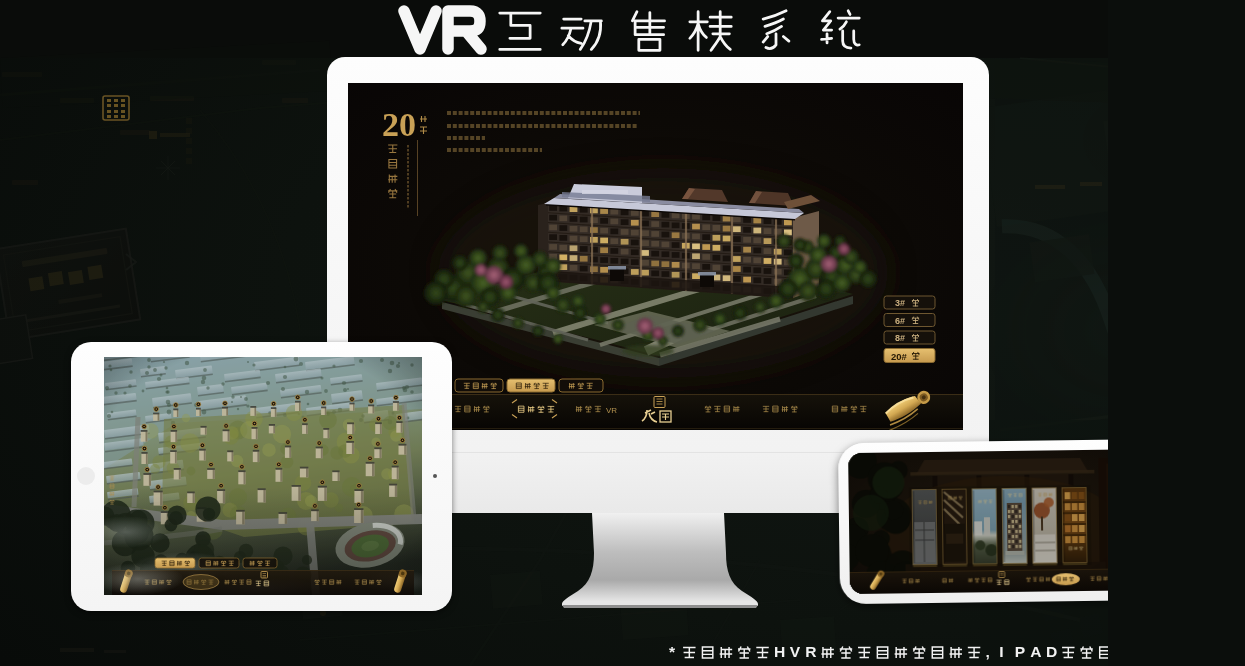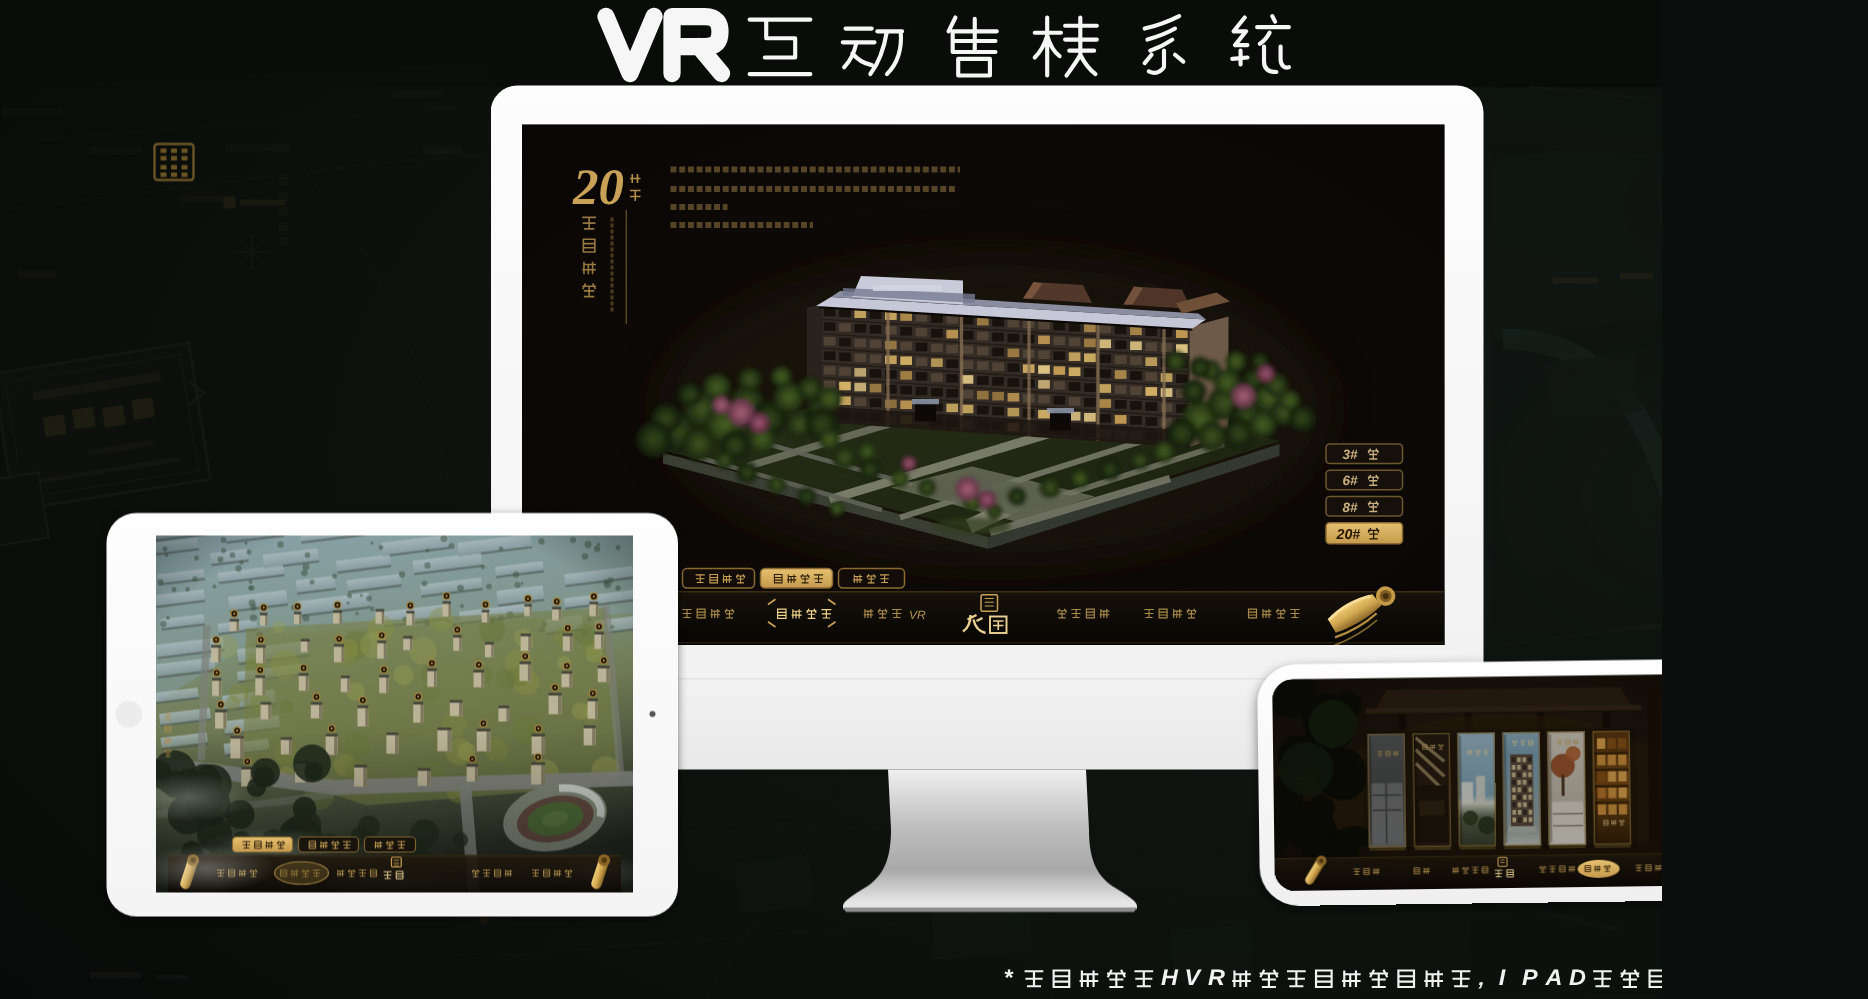--- a/index.html
+++ b/index.html
@@ -1,16 +1,16 @@
 <!DOCTYPE html>
 <html><head>
 <meta charset="utf-8">
 <style>
 html,body{margin:0;padding:0;background:#0b0e0c;}
-#stage{position:relative;width:1108px;height:666px;overflow:hidden;background:#0b0e0c;font-family:"Liberation Sans",sans-serif;font-style:italic;}
+#stage{position:relative;width:1108px;height:666px;overflow:hidden;background:#0b0e0c;font-family:"Liberation Sans",sans-serif;}
 .abs{position:absolute;}
 </style>
 </head>
 <body>
 <div id="stage">
 
 <svg class="abs" style="left:0;top:0" width="1245" height="666" viewBox="0 0 1245 666">
 <defs>
 <radialGradient id="bgr" cx="0.72" cy="0.45" r="0.9">
  <stop offset="0" stop-color="#111713"></stop>

